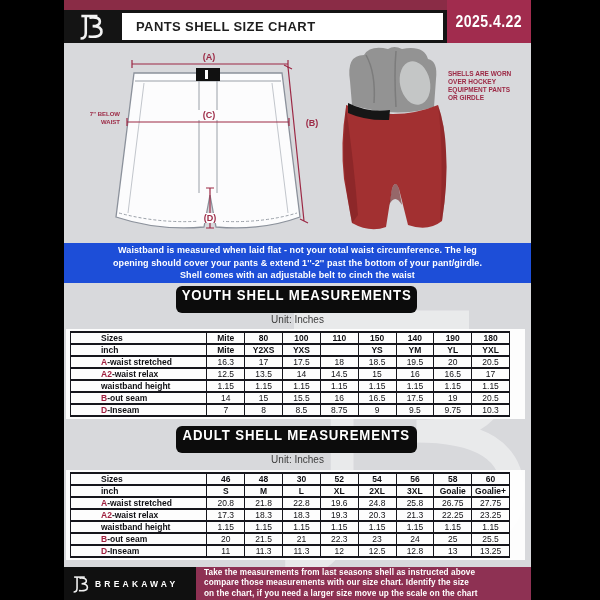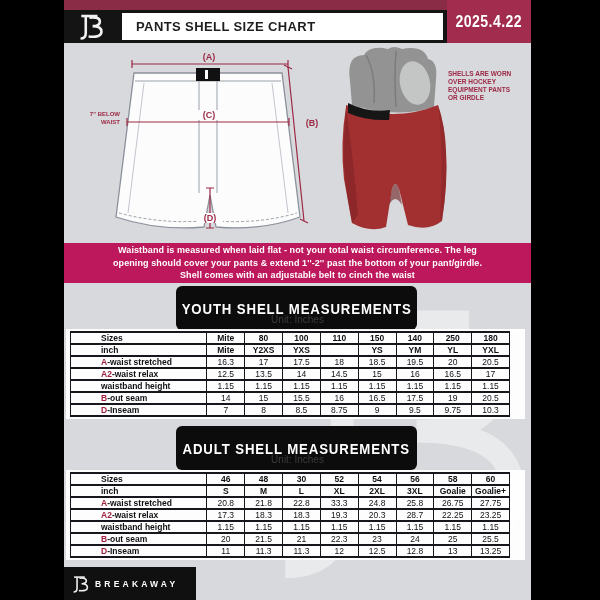--- a/index.html
+++ b/index.html
@@ -23,28 +23,28 @@
   .diagram{position:absolute;left:0;top:43px;width:467px;height:200px;}
   .diagram svg{position:absolute;}
   .meas-label{position:absolute;color:#9c2945;font-weight:bold;font-size:9px;text-align:center;}
   .bg-white{background:#fcfcfd;padding:0 1px;}
   .waist-note{position:absolute;left:6px;top:68px;width:50px;text-align:right;
               color:#9c2945;font-weight:bold;font-size:6px;line-height:7.5px;white-space:pre-line;}
   .shell-caption{position:absolute;left:384px;top:27px;width:80px;color:#9c2945;
                  font-weight:bold;font-size:6.5px;line-height:8px;white-space:pre-line;}
 
   
-  .banner{position:absolute;left:0;top:243px;width:100%;height:40px;background:#be185d;
+  .banner{position:absolute;left:0;top:243px;width:100%;height:40px;background:#1d4ed8;
           display:flex;align-items:center;justify-content:center;}
   .banner div{color:#fff;font-weight:bold;font-size:9px;line-height:12.5px;text-align:center;
               white-space:pre-line;letter-spacing:.1px;}
 
   
-  .sec-title{position:absolute;left:112px;width:241px;height:44px;background:#0c0c0c;border-radius:6px;
-             display:flex;align-items:center;justify-content:center;}
+  .sec-title{position:absolute;left:112px;width:241px;height:27px;background:#0c0c0c;border-radius:6px;
+             display:flex;align-items:flex-start;justify-content:center;}
   .sec-title span{color:#fff;font-weight:bold;font-size:15px;letter-spacing:1px;display:inline-block;
                   transform:scaleX(.88);white-space:nowrap;}
   .unit{position:absolute;left:0;width:100%;text-align:center;font-size:10px;font-weight:normal;color:#3b3b3b;}
 
   
   .panel{position:absolute;left:2px;width:459px;height:90px;background:rgba(255,255,255,.94);
          padding:2px 15px 2px 4px;box-sizing:border-box;}
   table{width:100%;height:100%;border-collapse:collapse;table-layout:fixed;}
   td{border:1px solid #16161c;border-top-width:2px;border-bottom-width:2px;
      text-align:center;padding:0;font-size:8.5px;color:#101014;line-height:1;}
@@ -160,21 +160,21 @@
       <table>
         <tbody>
             <tr class="vbold">
               <td class="lbl">Sizes</td>
               <td>Mite</td>
               <td>80</td>
               <td>100</td>
               <td>110</td>
               <td>150</td>
               <td>140</td>
-              <td>250</td>
+              <td>190</td>
               <td>180</td>
             </tr>
             <tr class="vbold">
               <td class="lbl">inch</td>
               <td>Mite</td>
               <td>Y2XS</td>
               <td>YXS</td>
               <td></td>
               <td>YS</td>
               <td>YM</td>
@@ -267,34 +267,34 @@
               <td>2XL</td>
               <td>3XL</td>
               <td>Goalie</td>
               <td>Goalie+</td>
             </tr>
             <tr>
               <td class="lbl"><span class="pfx">A</span>-waist stretched</td>
               <td>20.8</td>
               <td>21.8</td>
               <td>22.8</td>
-              <td>33.3</td>
+              <td>19.6</td>
               <td>24.8</td>
               <td>25.8</td>
               <td>26.75</td>
               <td>27.75</td>
             </tr>
             <tr>
               <td class="lbl"><span class="pfx">A2</span>-waist relax</td>
               <td>17.3</td>
               <td>18.3</td>
               <td>18.3</td>
               <td>19.3</td>
               <td>20.3</td>
-              <td>28.7</td>
+              <td>21.3</td>
               <td>22.25</td>
               <td>23.25</td>
             </tr>
             <tr>
               <td class="lbl">waistband height</td>
               <td>1.15</td>
               <td>1.15</td>
               <td>1.15</td>
               <td>1.15</td>
               <td>1.15</td>
@@ -332,16 +332,21 @@
       <div class="footer-left">
         <svg class="footer-logo" viewBox="0 0 32 36">
           <g stroke="currentColor" fill="none" stroke-width="3">
             <path d="M4 5 H24"></path>
             <path d="M9.5 5 V26 Q9.5 33 3 33"></path>
             <path d="M14 7 Q27 5.5 27 12 Q27 17.5 18 17.5 Q29 17.5 29 24.5 Q29 32 13 30.5"></path>
           </g>
         </svg>
         <span class="footer-brand">BREAKAWAY</span>
       </div>
+      <div class="footer-right">
+        <div>Take the measurements from last seasons shell as instructed above
+compare those measurements  with our size chart. Identify the size
+on the chart, if you need a larger size move up the scale on the chart</div>
+      </div>
     </div>
 
   </div>
 </div>
 
 </body></html>

